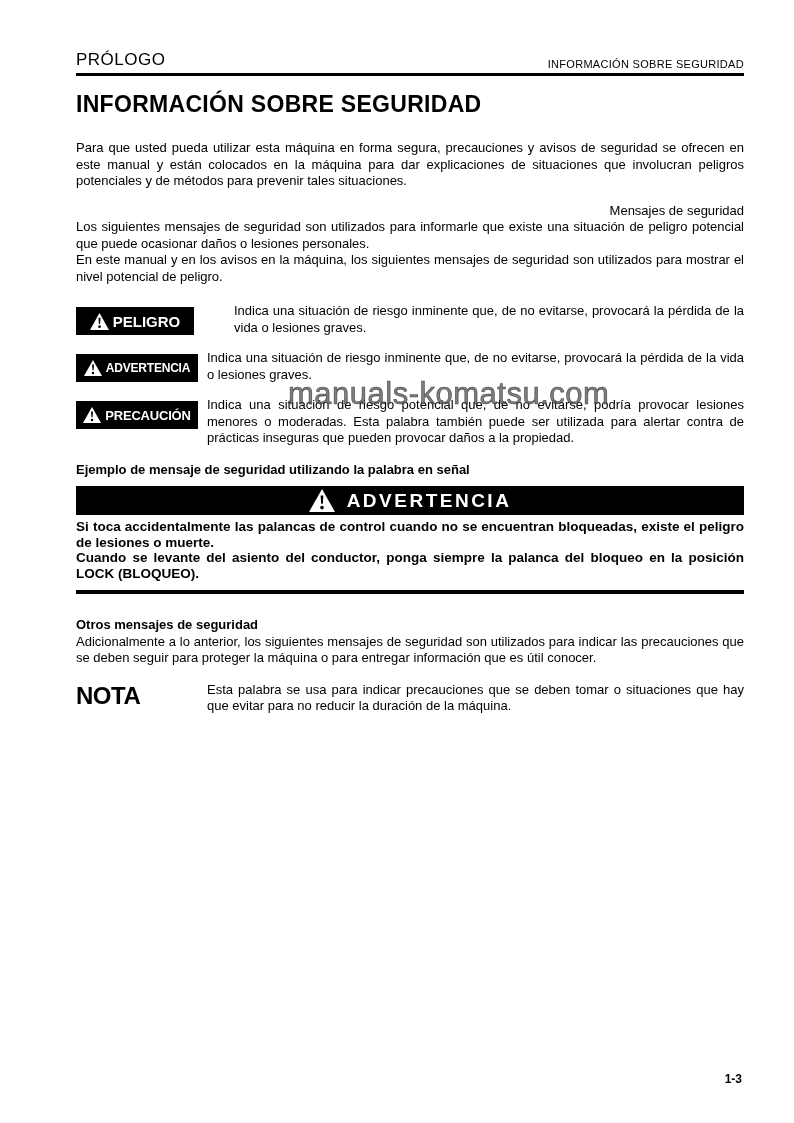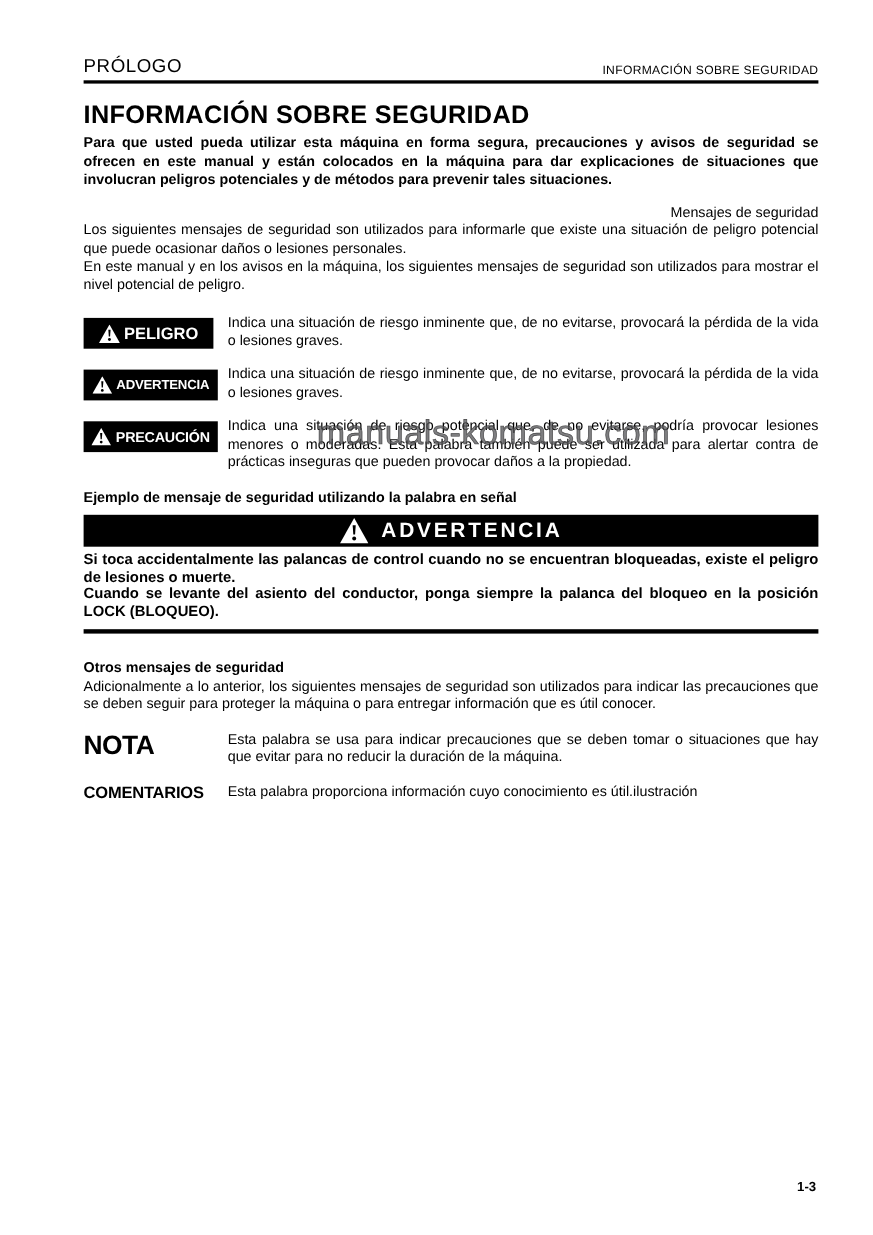--- a/index.html
+++ b/index.html
@@ -23,25 +23,25 @@
     border-bottom:3px solid #000;
   }
   .hdr-left{font-size:17px;letter-spacing:.5px;}
   .hdr-right{font-size:11px;letter-spacing:.3px;}
   
   .doc-title{
     margin-top:15px;
     font-size:23px;font-weight:bold;letter-spacing:.3px;
   }
   p{margin:0;font-size:13px;line-height:16.5px;text-align:justify;}
-  .intro{margin-top:4px;font-weight:bold;}
+  .intro{margin-top:22px;}
   .msg-heading{margin-top:13px;text-align:right;}
   
   .label-row{display:flex;align-items:flex-start;margin-top:14px;}
-  .label-row.first{margin-top:18px;}
+  .label-row.first{margin-top:18px;gap:27px;}
   .label-col{width:131px;flex:0 0 131px;}
   .label-box{
     margin-top:4px;
     background:#000;color:#fff;
     display:flex;align-items:center;justify-content:center;
     height:28px;font-weight:bold;
     gap:4px;
   }
   .label-box.peligro{width:118px;font-size:15px;}
   .label-box.advertencia{width:122px;font-size:12px;letter-spacing:-.2px;}
@@ -182,26 +182,20 @@
     <p class="other-heading">Otros mensajes de seguridad</p>
     <p>Adicionalmente a lo anterior, los siguientes mensajes de seguridad son utilizados para indicar las precauciones que se deben seguir para proteger la máquina o para entregar información que es útil conocer.</p>
 
     <div class="note-row">
       <div class="label-col">
         <span class="note-label">NOTA</span>
       </div>
       <p class="label-desc">Esta palabra se usa para indicar precauciones que se deben tomar o situaciones que hay que evitar para no reducir la duración de la máquina.</p>
     </div>
 
-    <div class="comment-row">
-      <div class="label-col">
-        <span class="comment-label">COMENTARIOS</span>
-      </div>
-      <p class="label-desc">Esta palabra proporciona información cuyo conocimiento es útil.ilustración</p>
-    </div>
 
   </div>
 
   <div class="watermark">manuals-komatsu.com</div>
 
   <div class="page-number">1-3</div>
 
 </div>
 
 </body></html>

